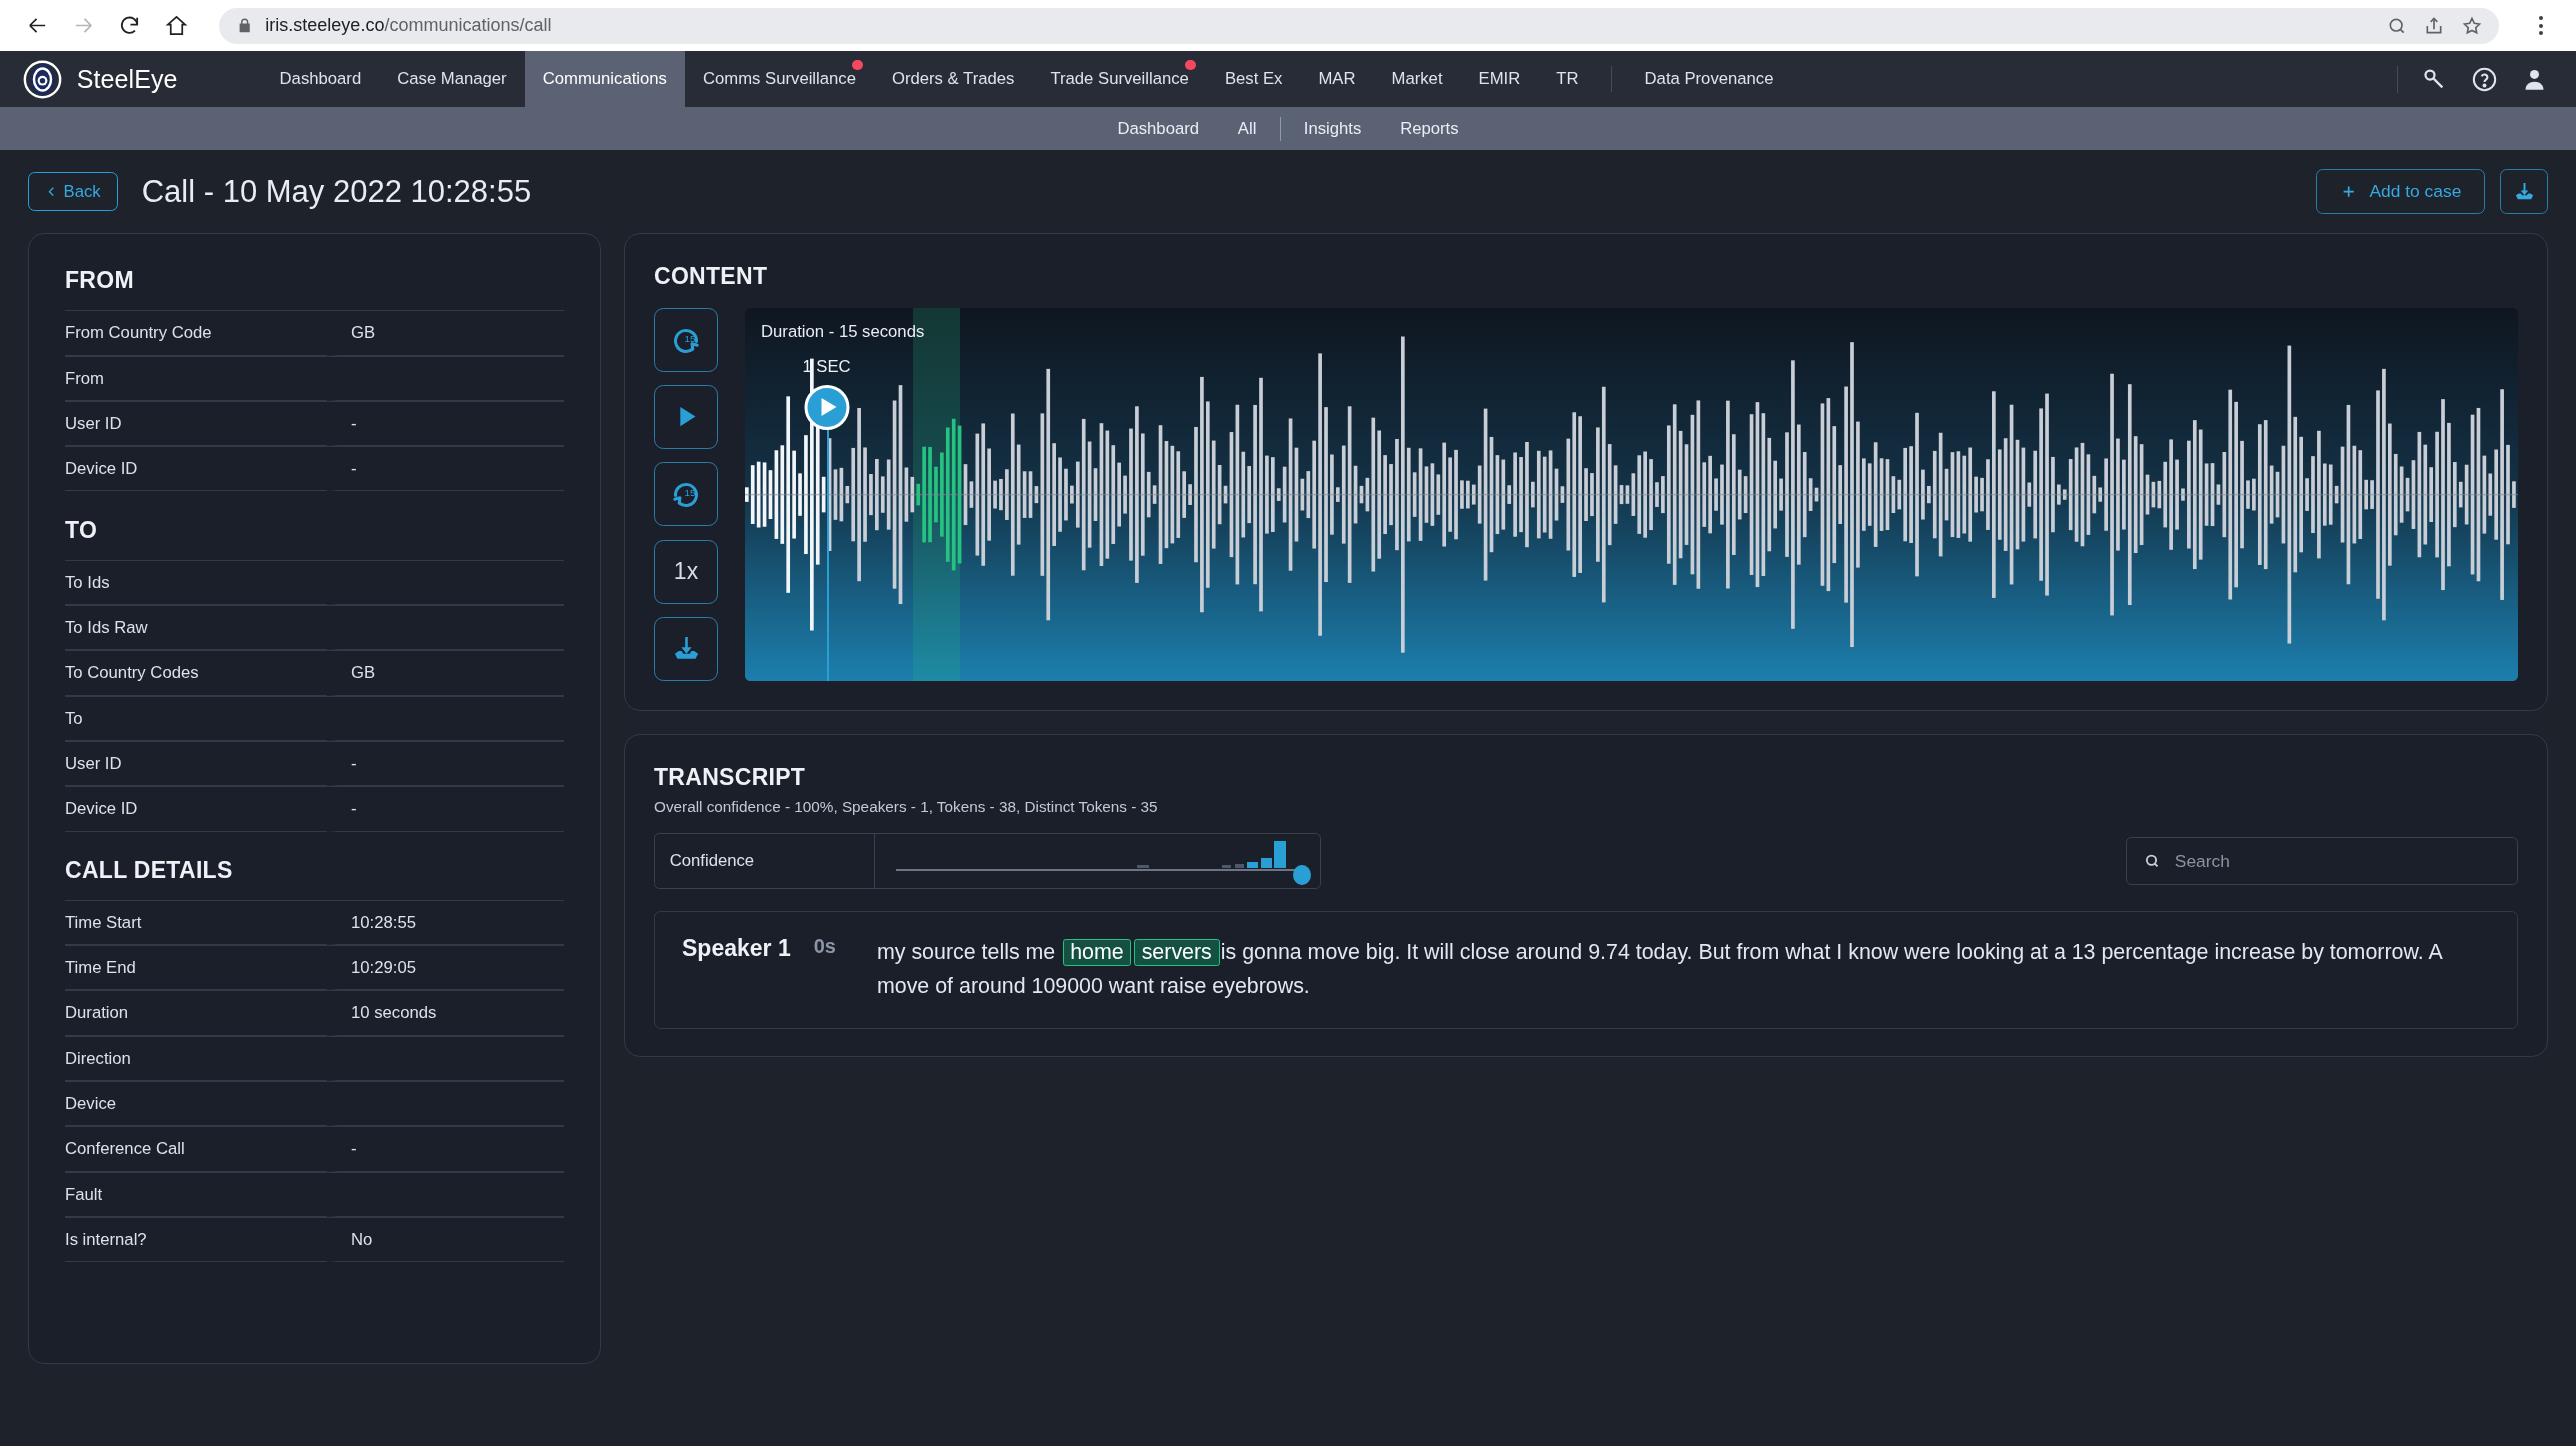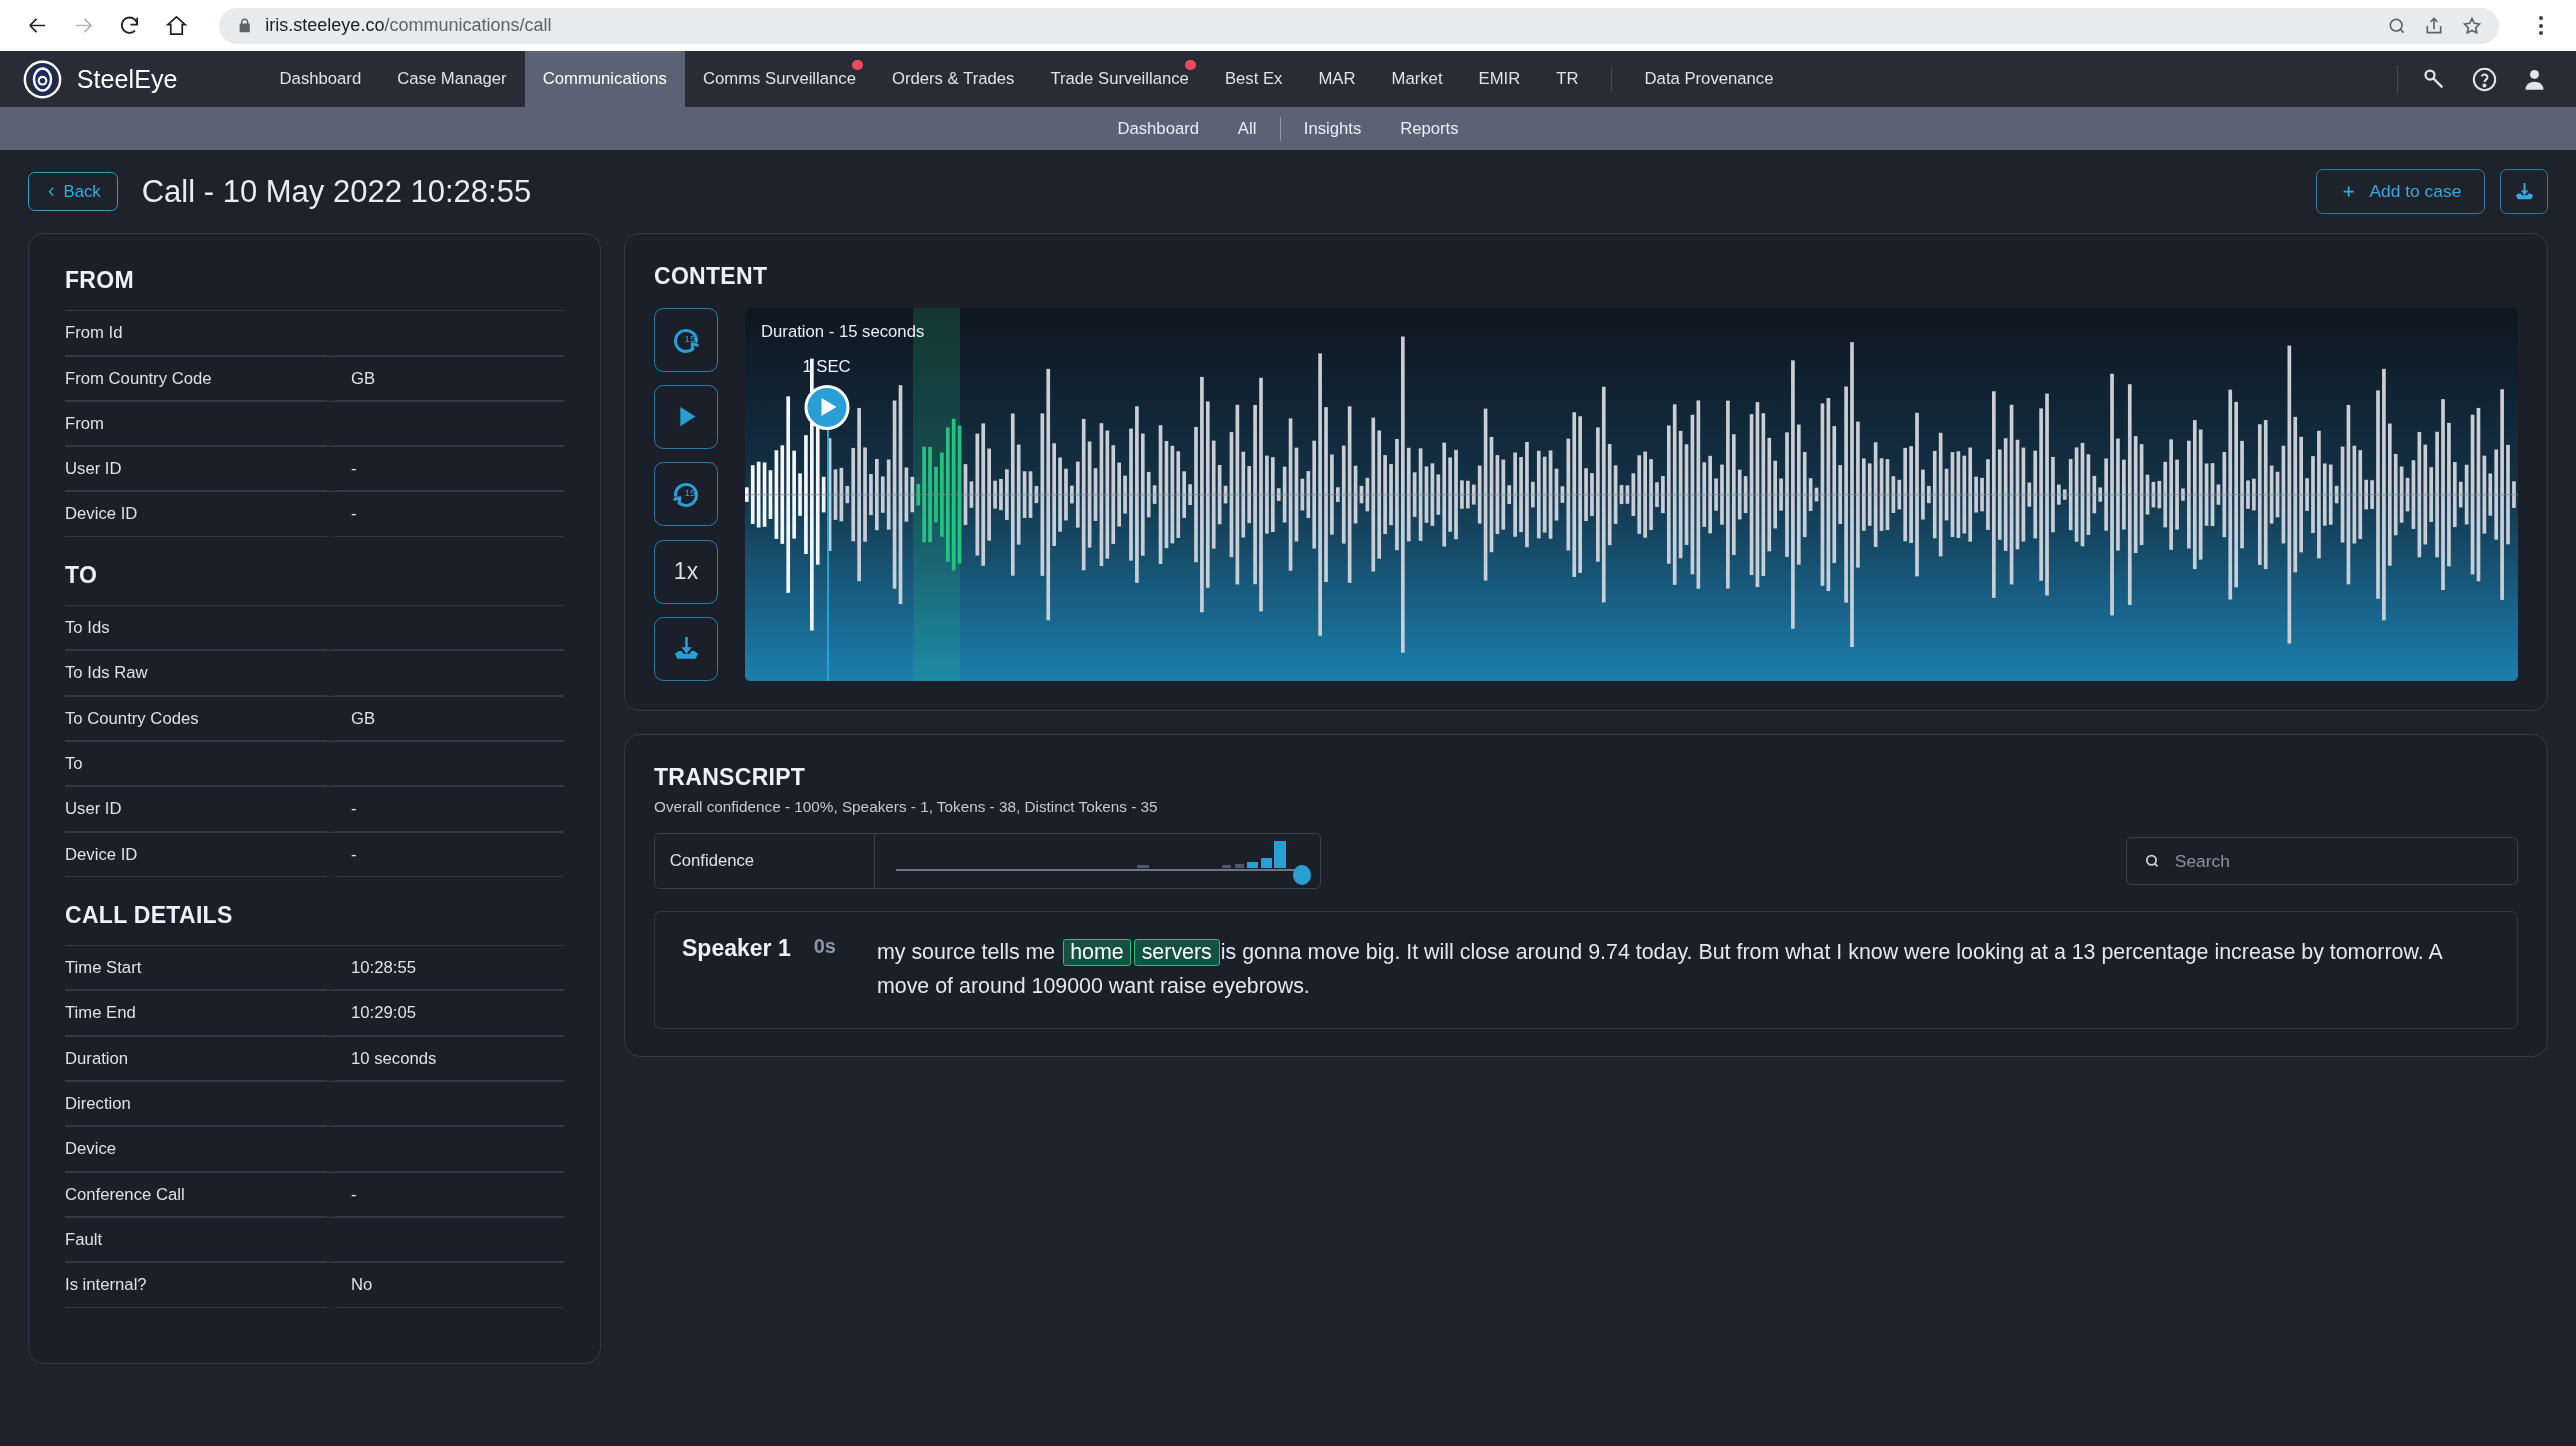--- a/index.html
+++ b/index.html
@@ -330,24 +330,20 @@
         </svg>
     </button>
   </div>
 </div>
 
 <div class="content-area">
 
   <div class="panel left-panel">
     <div class="kv-group">
       <div class="sec-title">FROM</div>
-      <div class="kv-row">
-          <div class="kv-key">From Id</div>
-          <div class="kv-val"></div>
-        </div>
       <div class="kv-row">
           <div class="kv-key">From Country Code</div>
           <div class="kv-val">GB</div>
         </div>
       <div class="kv-row">
           <div class="kv-key">From</div>
           <div class="kv-val"></div>
         </div>
       <div class="kv-row">
           <div class="kv-key">User ID</div>

